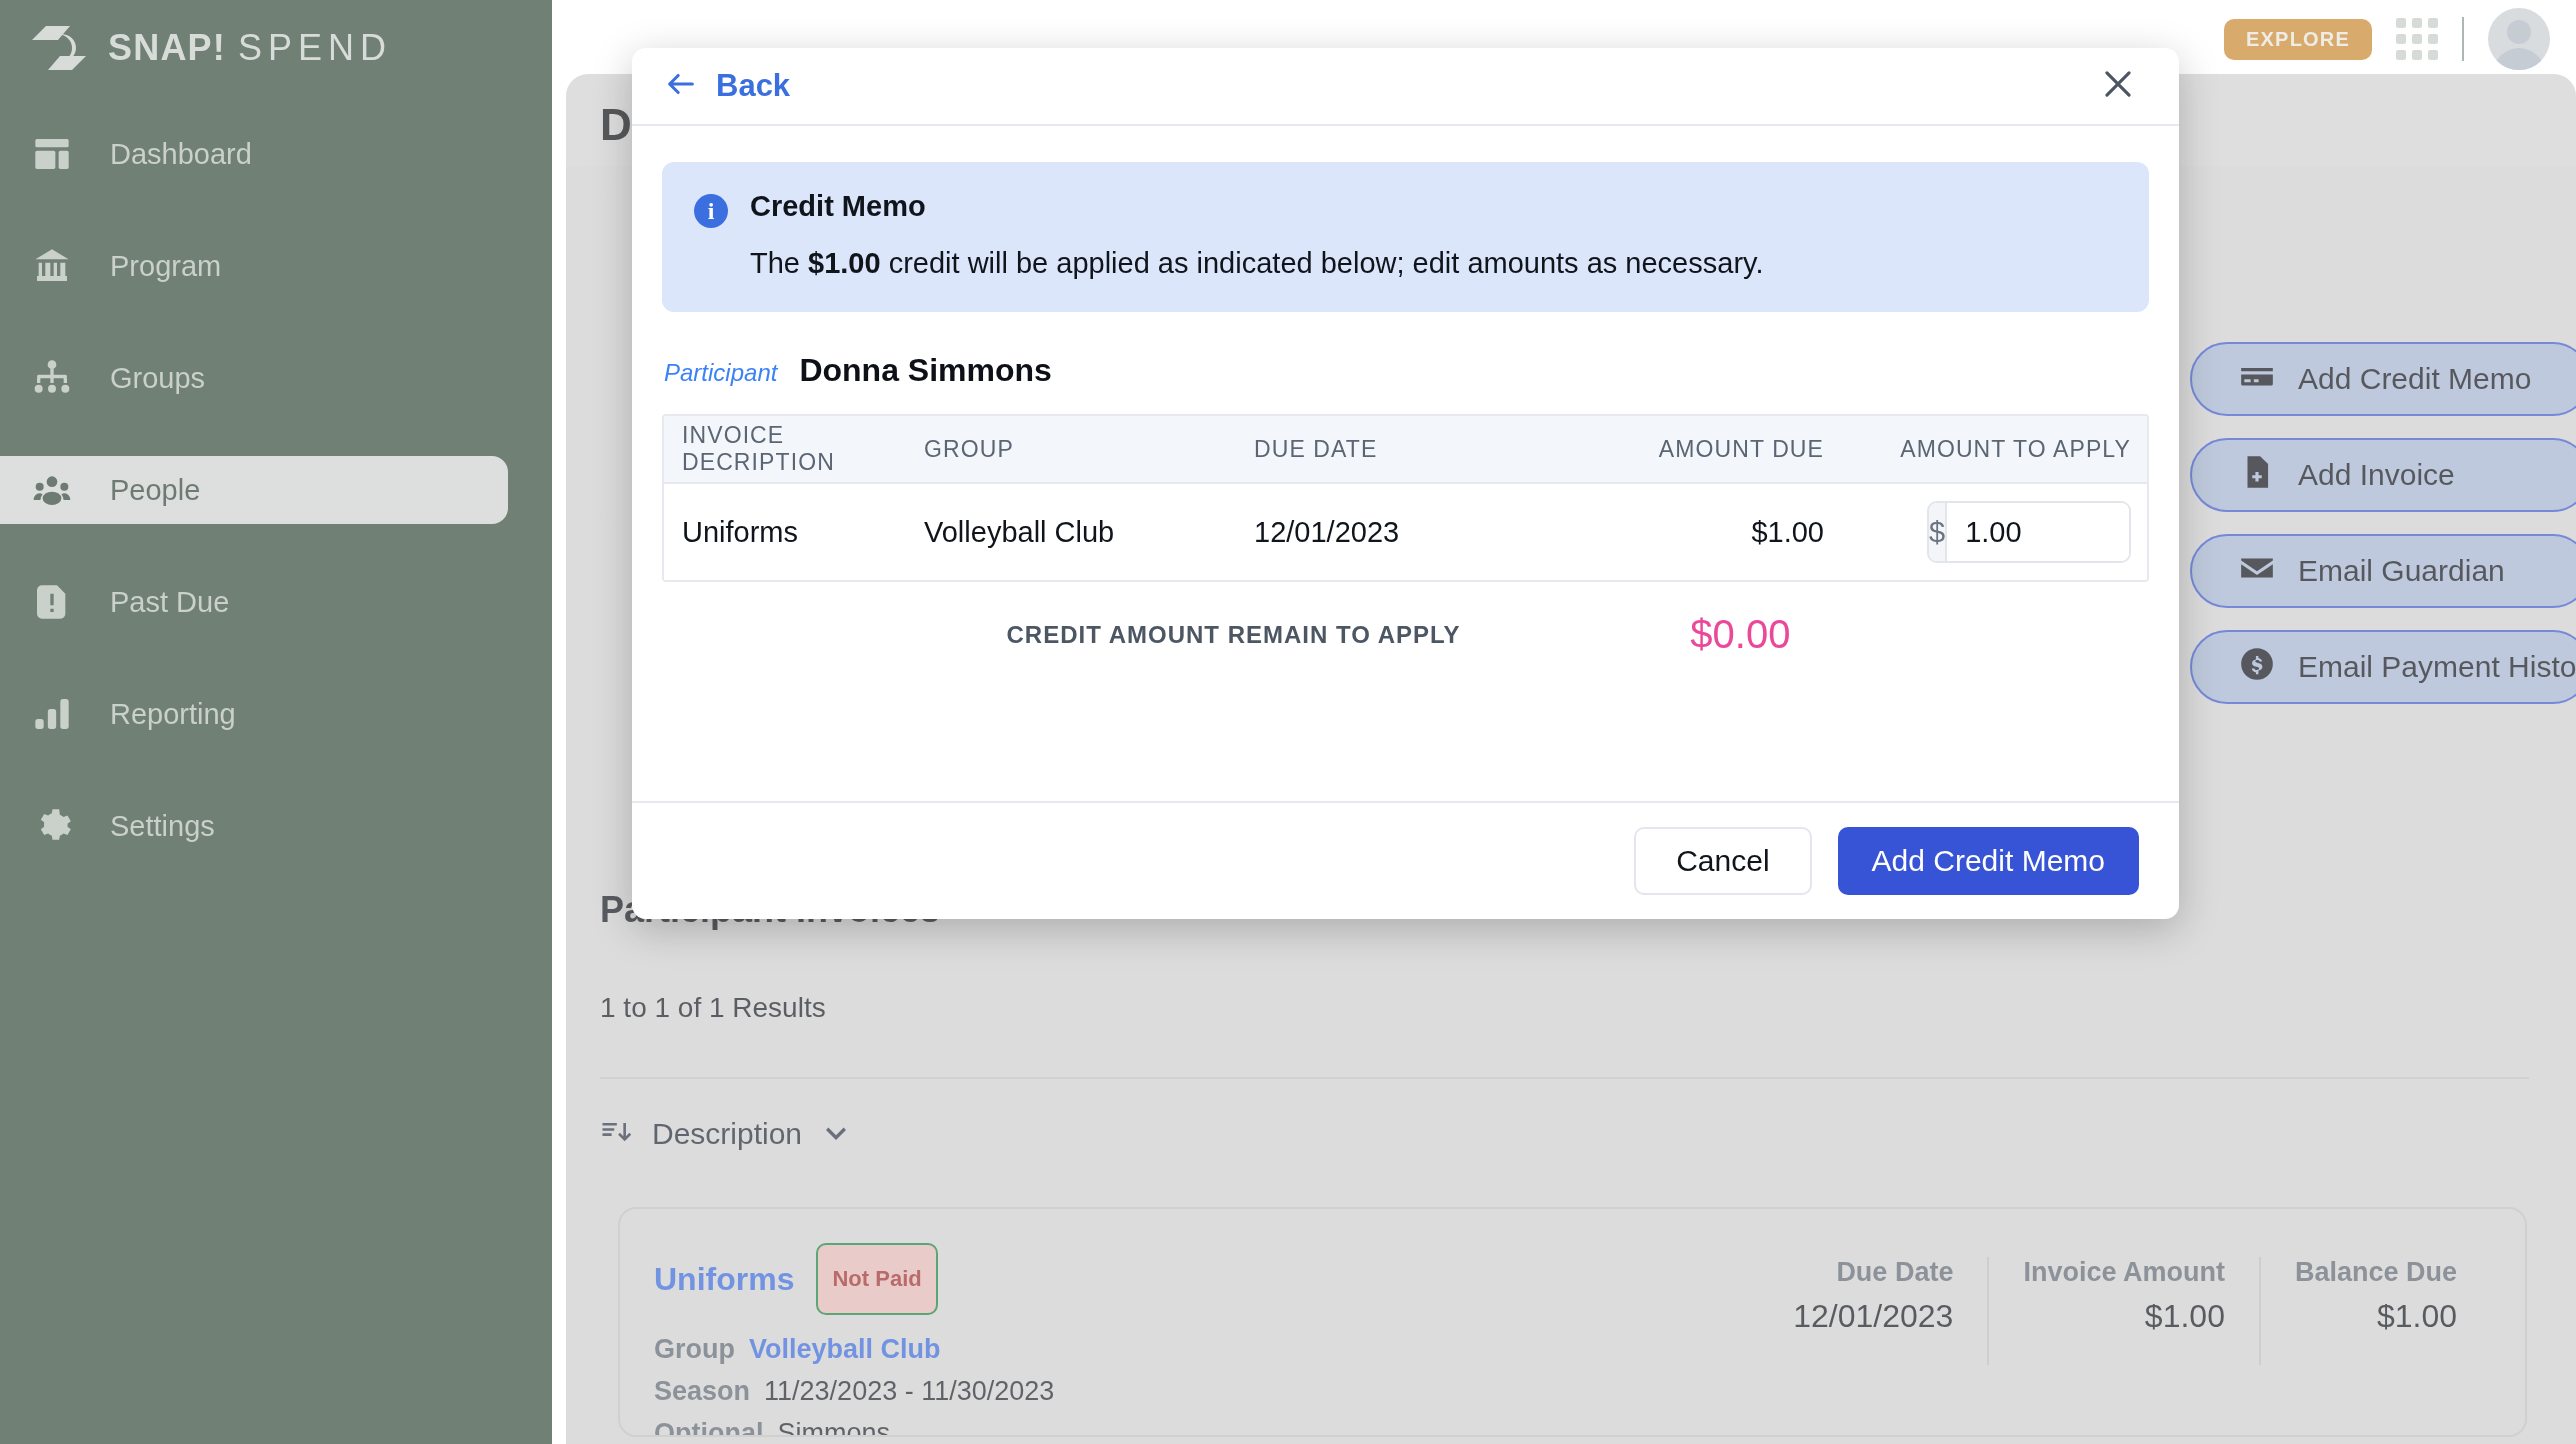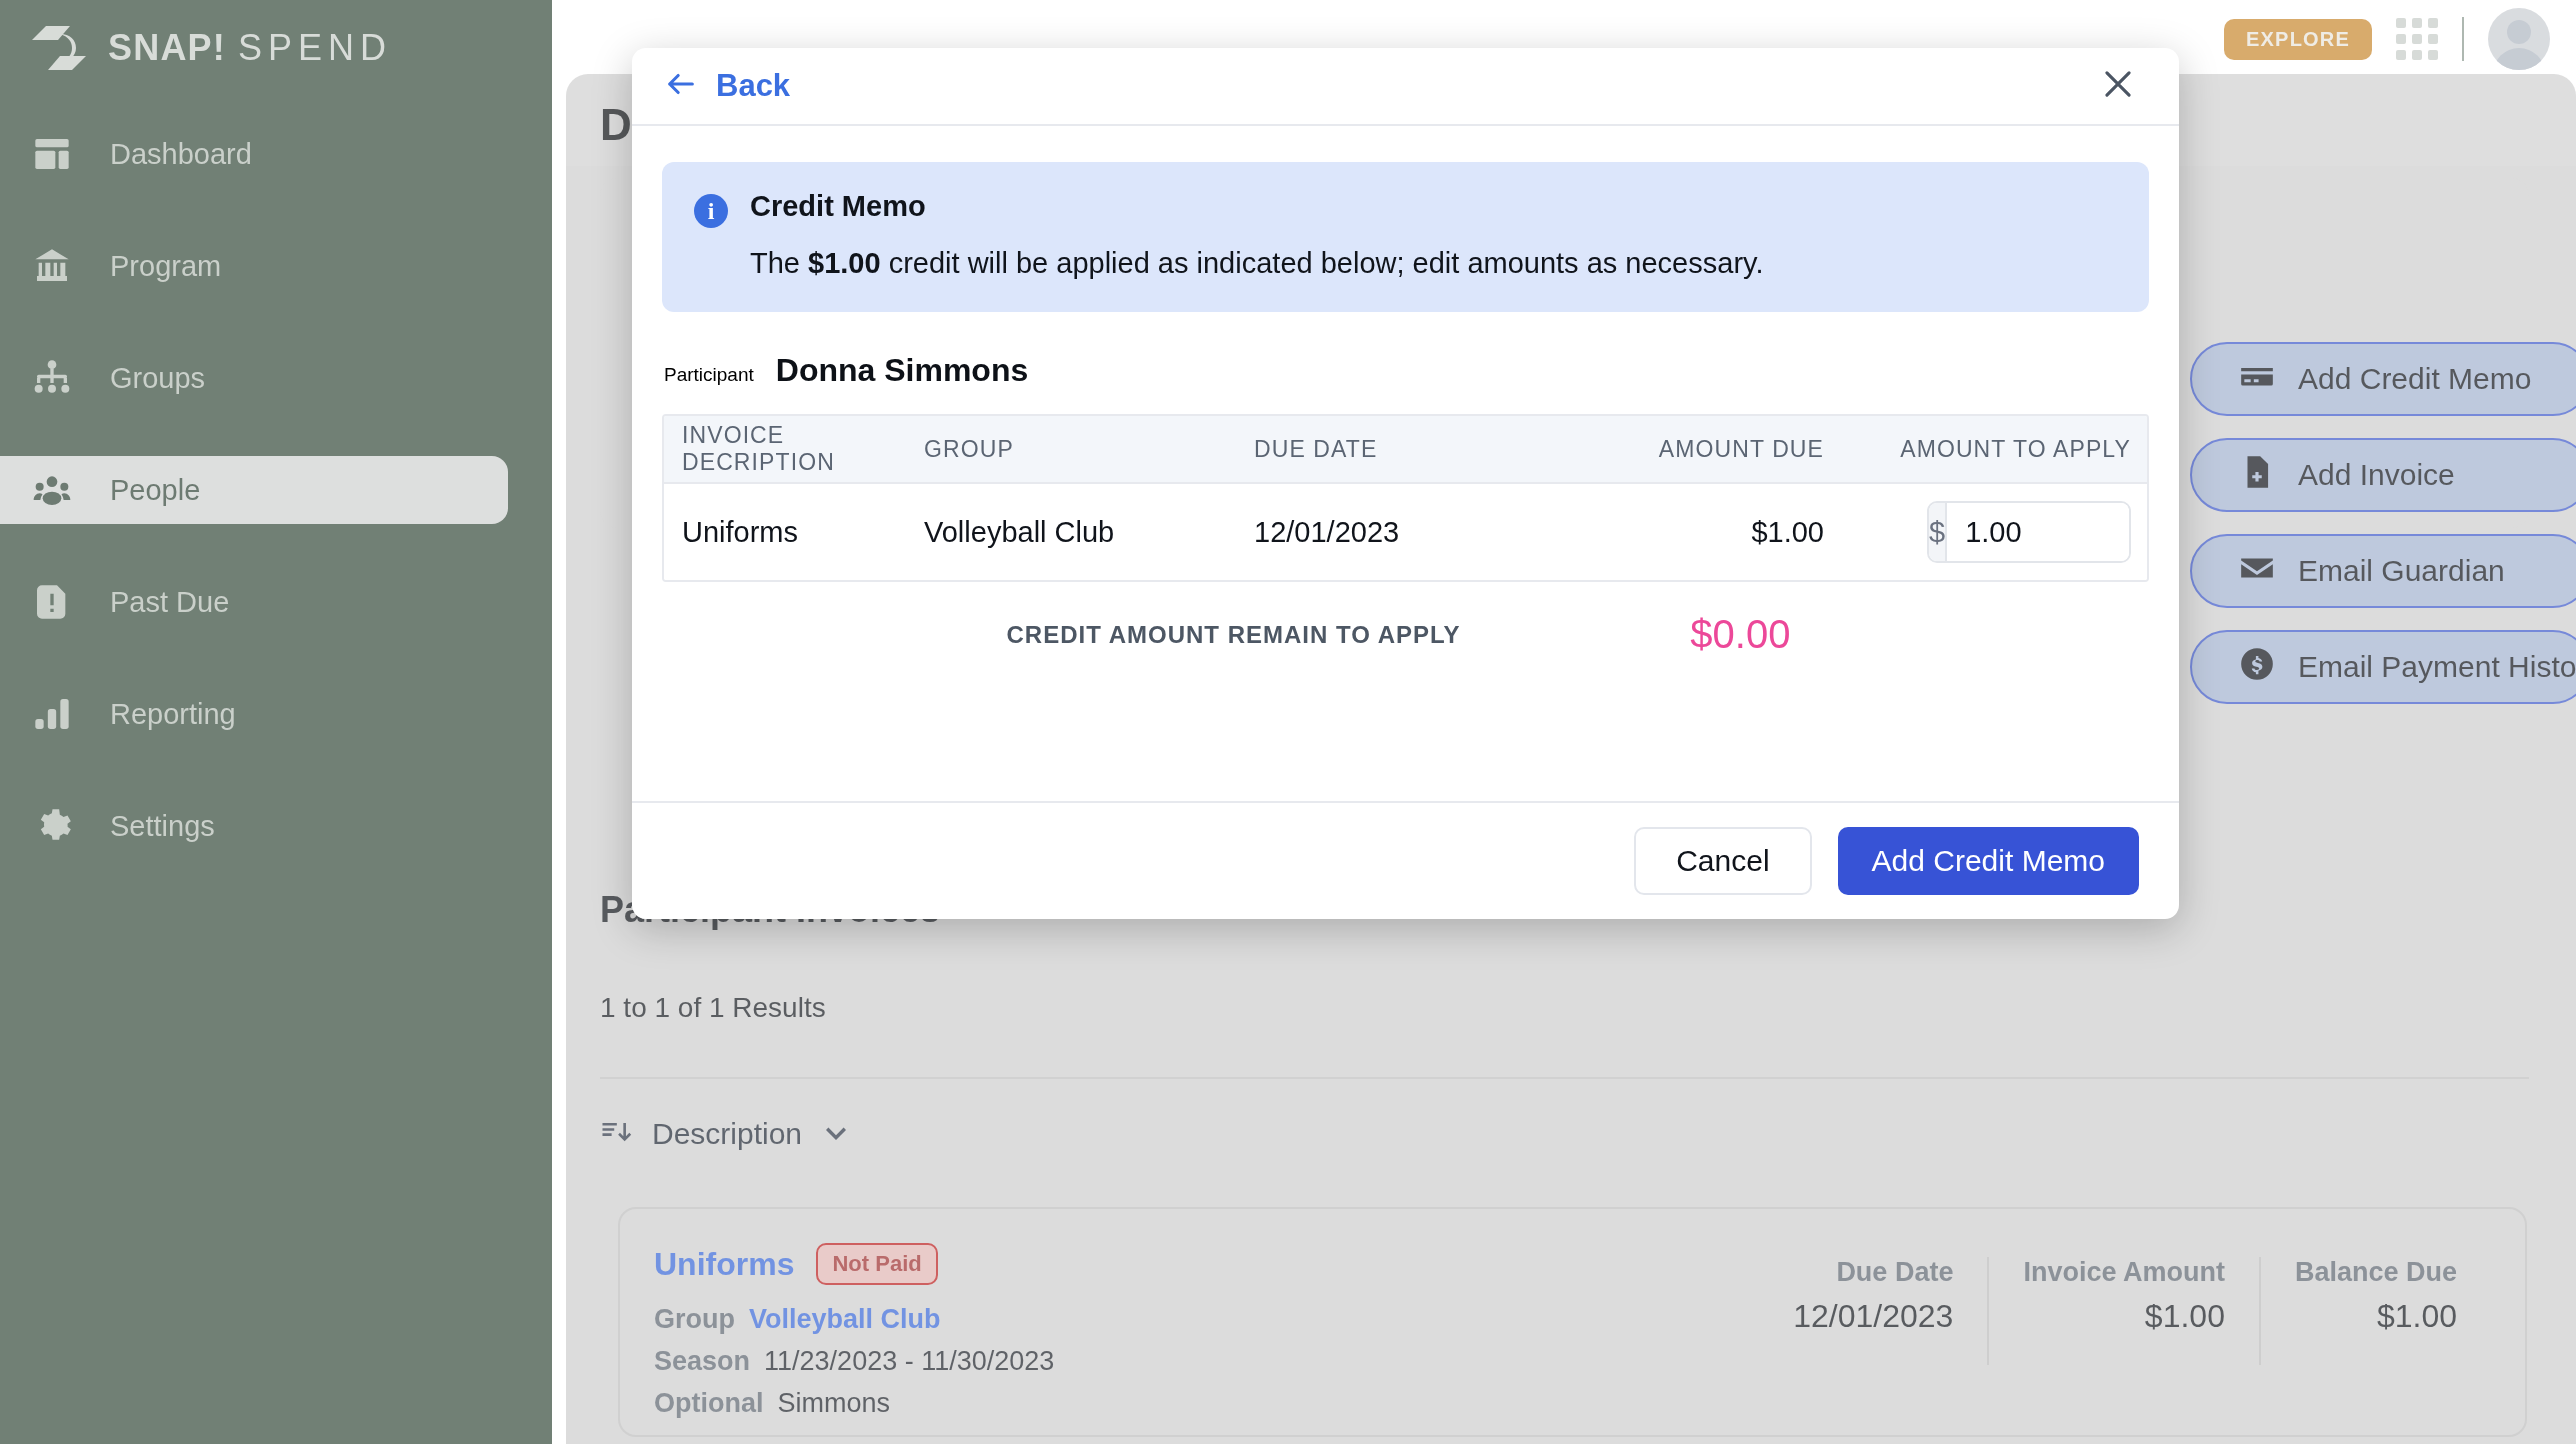--- a/index.html
+++ b/index.html
@@ -163,22 +163,22 @@
     width: 1909px; height: 230px;
     background: #cdcdcd;
     border: 2px solid #bcbcbc;
     border-radius: 18px;
     overflow: hidden;
   }
   .inv-title-row { display: flex; align-items: center; gap: 22px; padding: 34px 0 0 34px; }
   .inv-title { font-size: 32px; color: #3565d6; font-weight: 700; cursor: pointer; }
   .badge-notpaid {
     font-size: 22px; color: #9b2c2c; font-weight: 700;
-    background: #e0b5b2; border: 2px solid #b91c1c;
-    border-radius: 10px; padding: 6px 14px;
+    background: #e0b5b2; border: 2px solid #15803d;
+    border-radius: 10px; padding: 21px 14px;
   }
   .inv-meta { padding: 14px 0 0 34px; line-height: 1.55; }
   .inv-meta .row { display: flex; gap: 14px; align-items: baseline; }
   .inv-meta .k { font-size: 27px; color: #5b636e; font-weight: 700; }
   .inv-meta .v { font-size: 27px; color: #1a1f26; }
   .inv-meta .v.link { color: #3565d6; font-weight: 700; cursor: pointer; }
 
   .inv-amounts {
     position: absolute; right: 34px; top: 48px;
     display: flex; align-items: stretch; height: 108px;
@@ -253,21 +253,21 @@
     flex: none; margin-top: 4px;
   }
   .info-title { font-size: 29px; font-weight: 700; color: #10141b; }
   .info-text { font-size: 29px; color: #10141b; margin-top: 24px; }
   .info-text b { font-weight: 700; }
 
   .participant-row {
     display: flex; align-items: baseline; gap: 22px;
     margin-top: 40px; padding-left: 2px;
   }
-  .participant-k { font-size: 19px; color: #000000; }
+  .participant-k { font-size: 24px; color: #3b82f6; font-style: italic; }
   .participant-v { font-size: 32px; color: #0d1117; font-weight: 700; }
 
   .tbl {
     margin-top: 25px;
     border: 2px solid #e7e9ee;
     border-radius: 4px;
     overflow: hidden;
   }
   .tbl-head {
     background: #f3f6fa;

